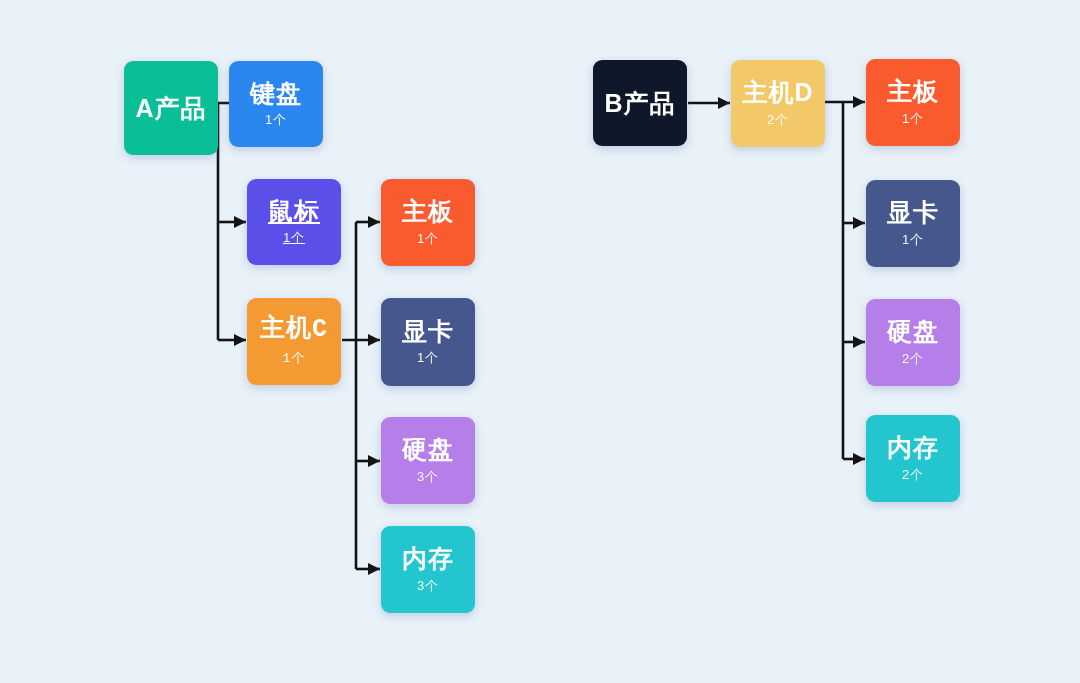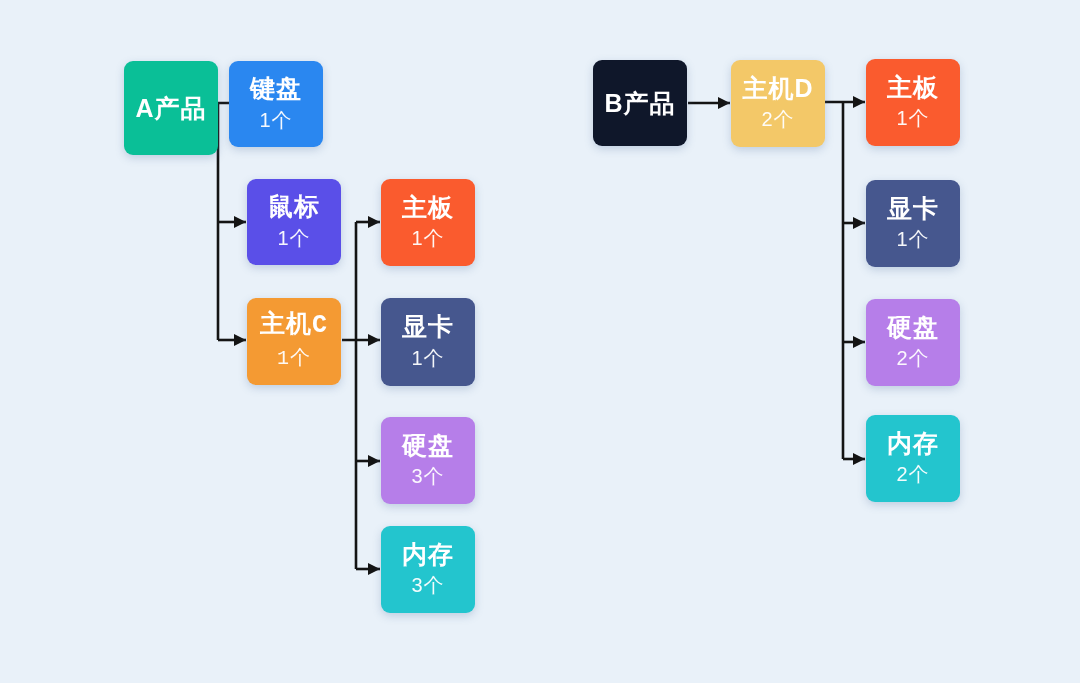--- a/index.html
+++ b/index.html
@@ -33,21 +33,21 @@
     box-sizing: border-box;
   }
   .node .label {
     font-size: 25px;
     font-weight: 600;
     letter-spacing: 1px;
     line-height: 1.15;
     white-space: nowrap;
   }
   .node .count {
-    font-size: 20px;
+    font-size: 13px;
     font-weight: 400;
     margin-top: 4px;
     opacity: 0.95;
     letter-spacing: 1px;
   }
 </style>
 </head>
 <body>
 
 <div class="canvas" style="background-color: rgb(233, 241, 249);">
@@ -81,21 +81,21 @@
 
   <div class="node" style="left: 110px; top: 61px; height: 94px; background-color: rgb(10, 191, 151); margin-left: 14px;">
     <div class="label">A产品</div>
   </div>
 
   <div class="node" style="left: 229px; top: 61px; height: 86px; background-color: rgb(42, 135, 240);">
     <div class="label">键盘</div>
     <div class="count">1个</div>
   </div>
 
-  <div class="node" style="left: 247px; top: 179px; height: 86px; background-color: rgb(90, 79, 232);">
+  <div class="node" style="left: 247px; top: 179px; height: 86px; background-color: rgb(90, 79, 232); text-decoration: underline;">
     <div class="label">鼠标</div>
     <div class="count">1个</div>
   </div>
 
   <div class="node" style="left: 247px; top: 298px; height: 87px; background-color: rgb(244, 154, 51); font-family: Liberation Mono, monospace;">
     <div class="label">主机C</div>
     <div class="count">1个</div>
   </div>
 
   <div class="node" style="left: 381px; top: 179px; height: 87px; background-color: rgb(250, 91, 46);">

